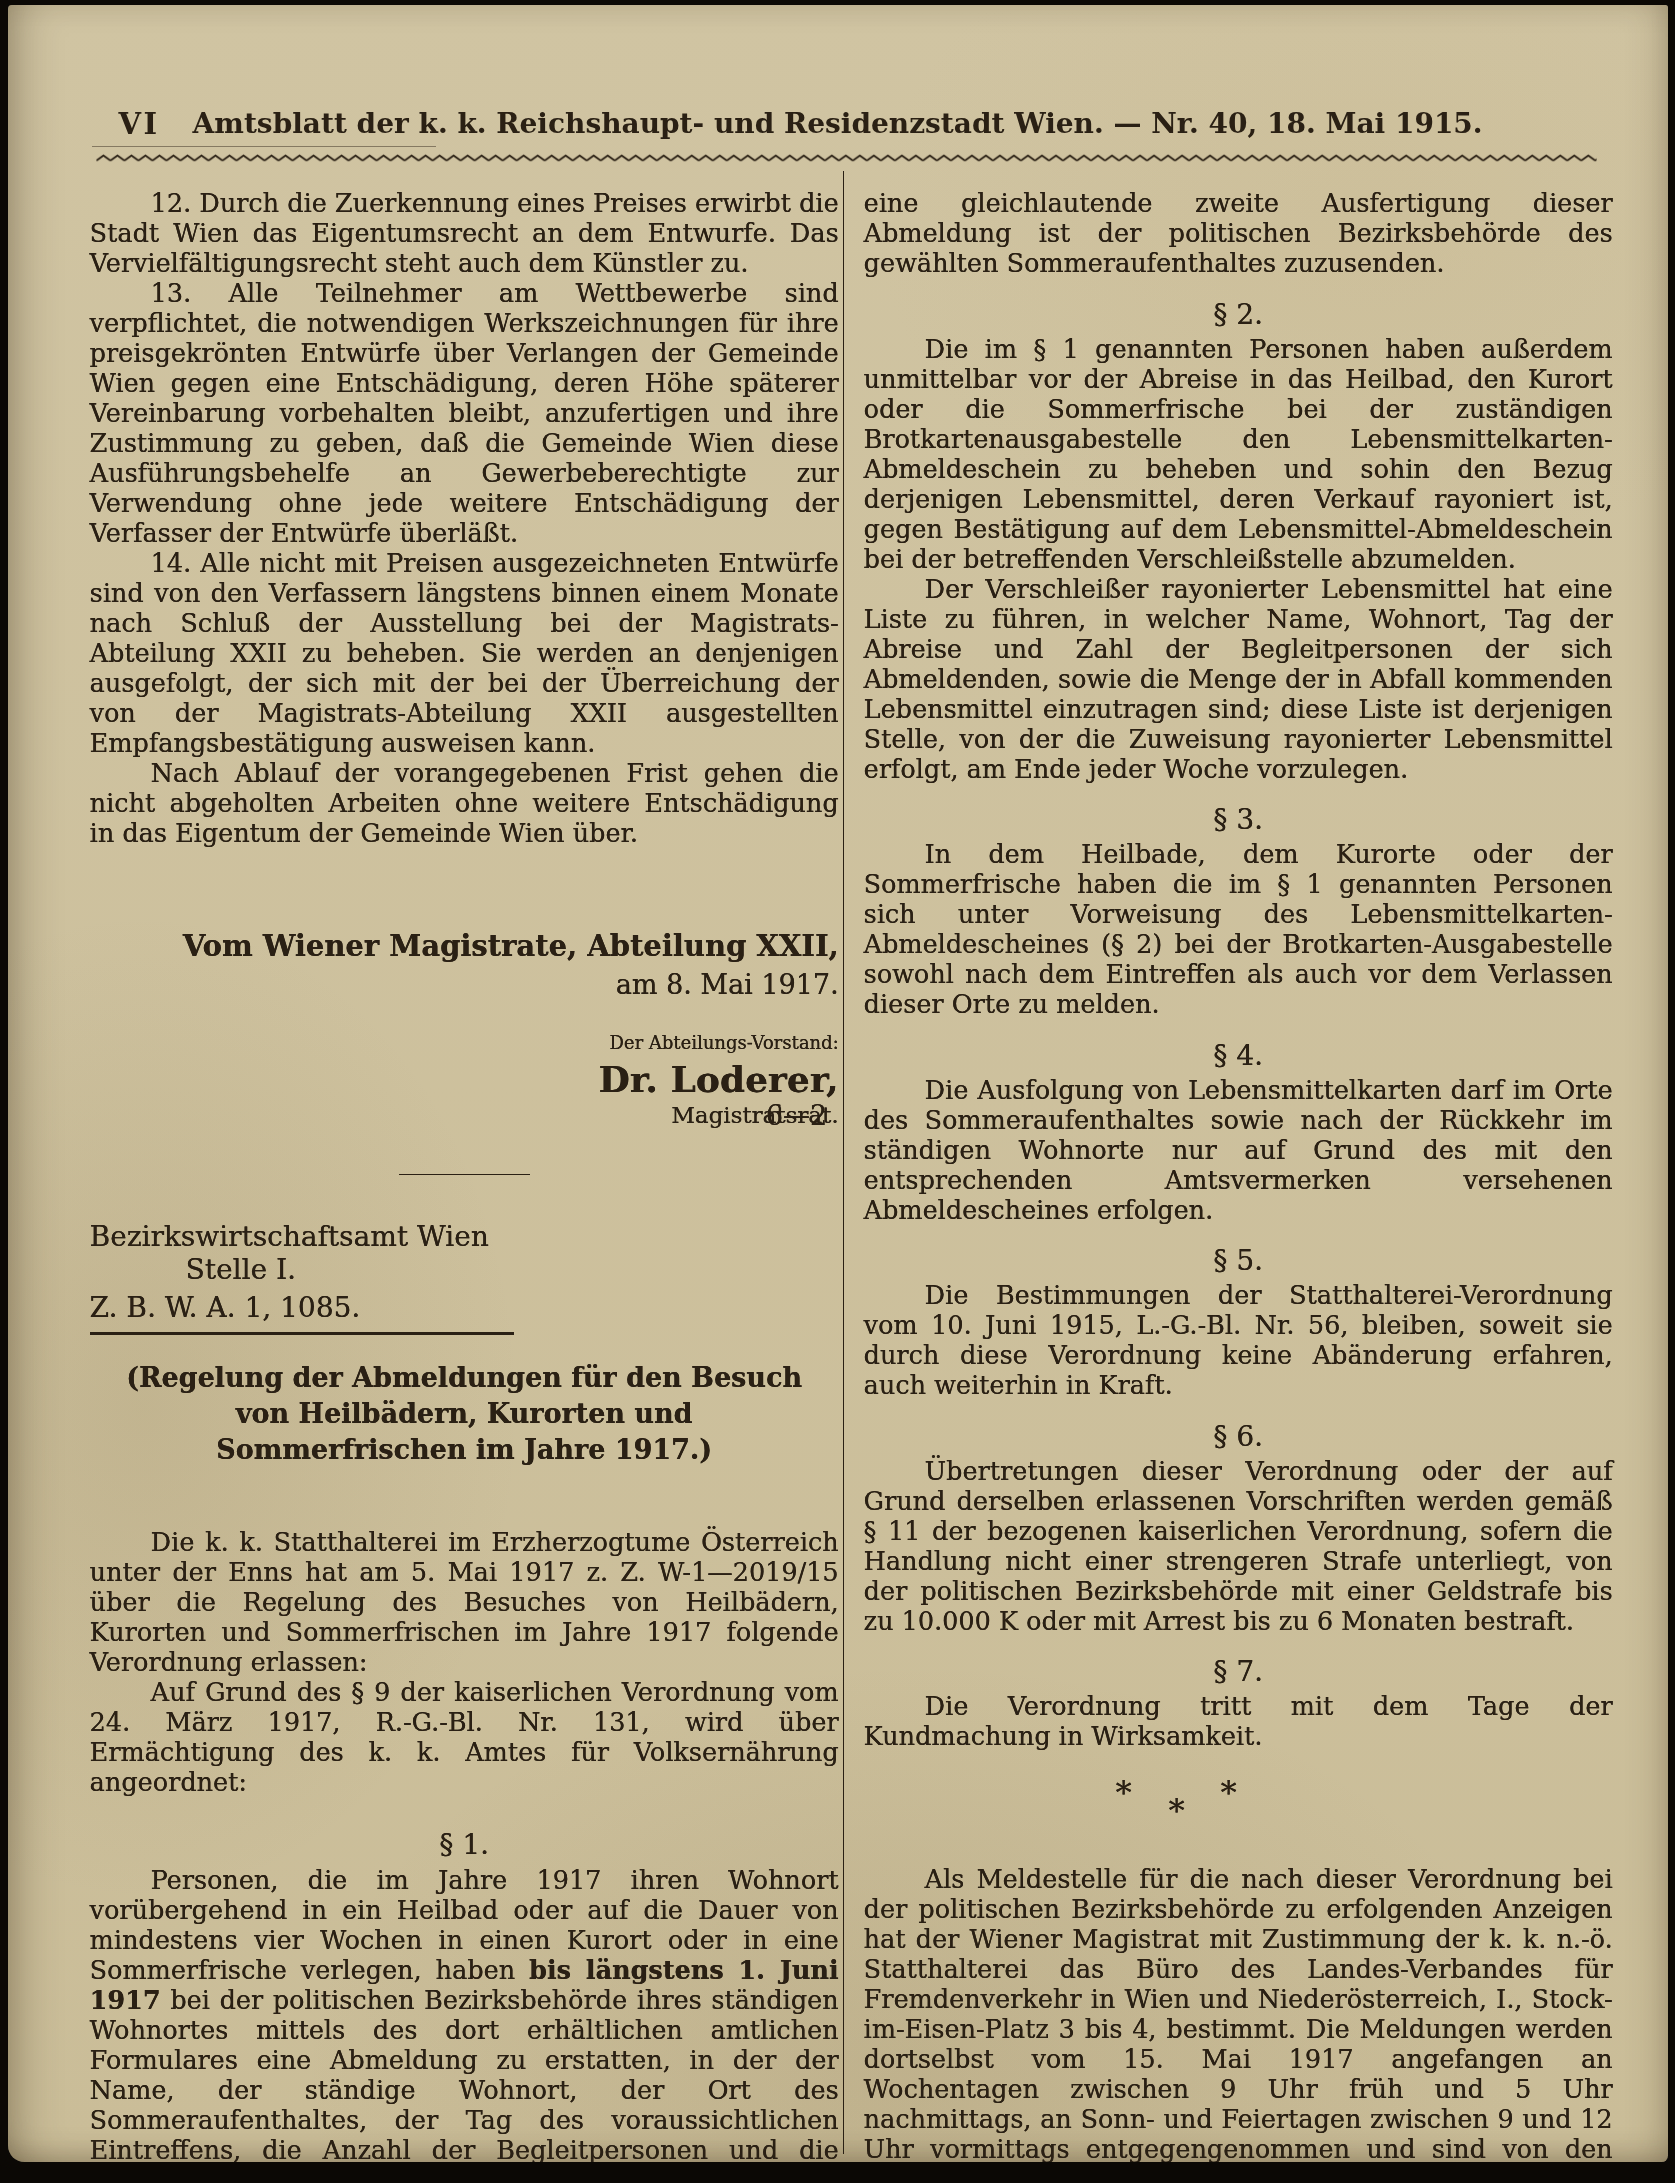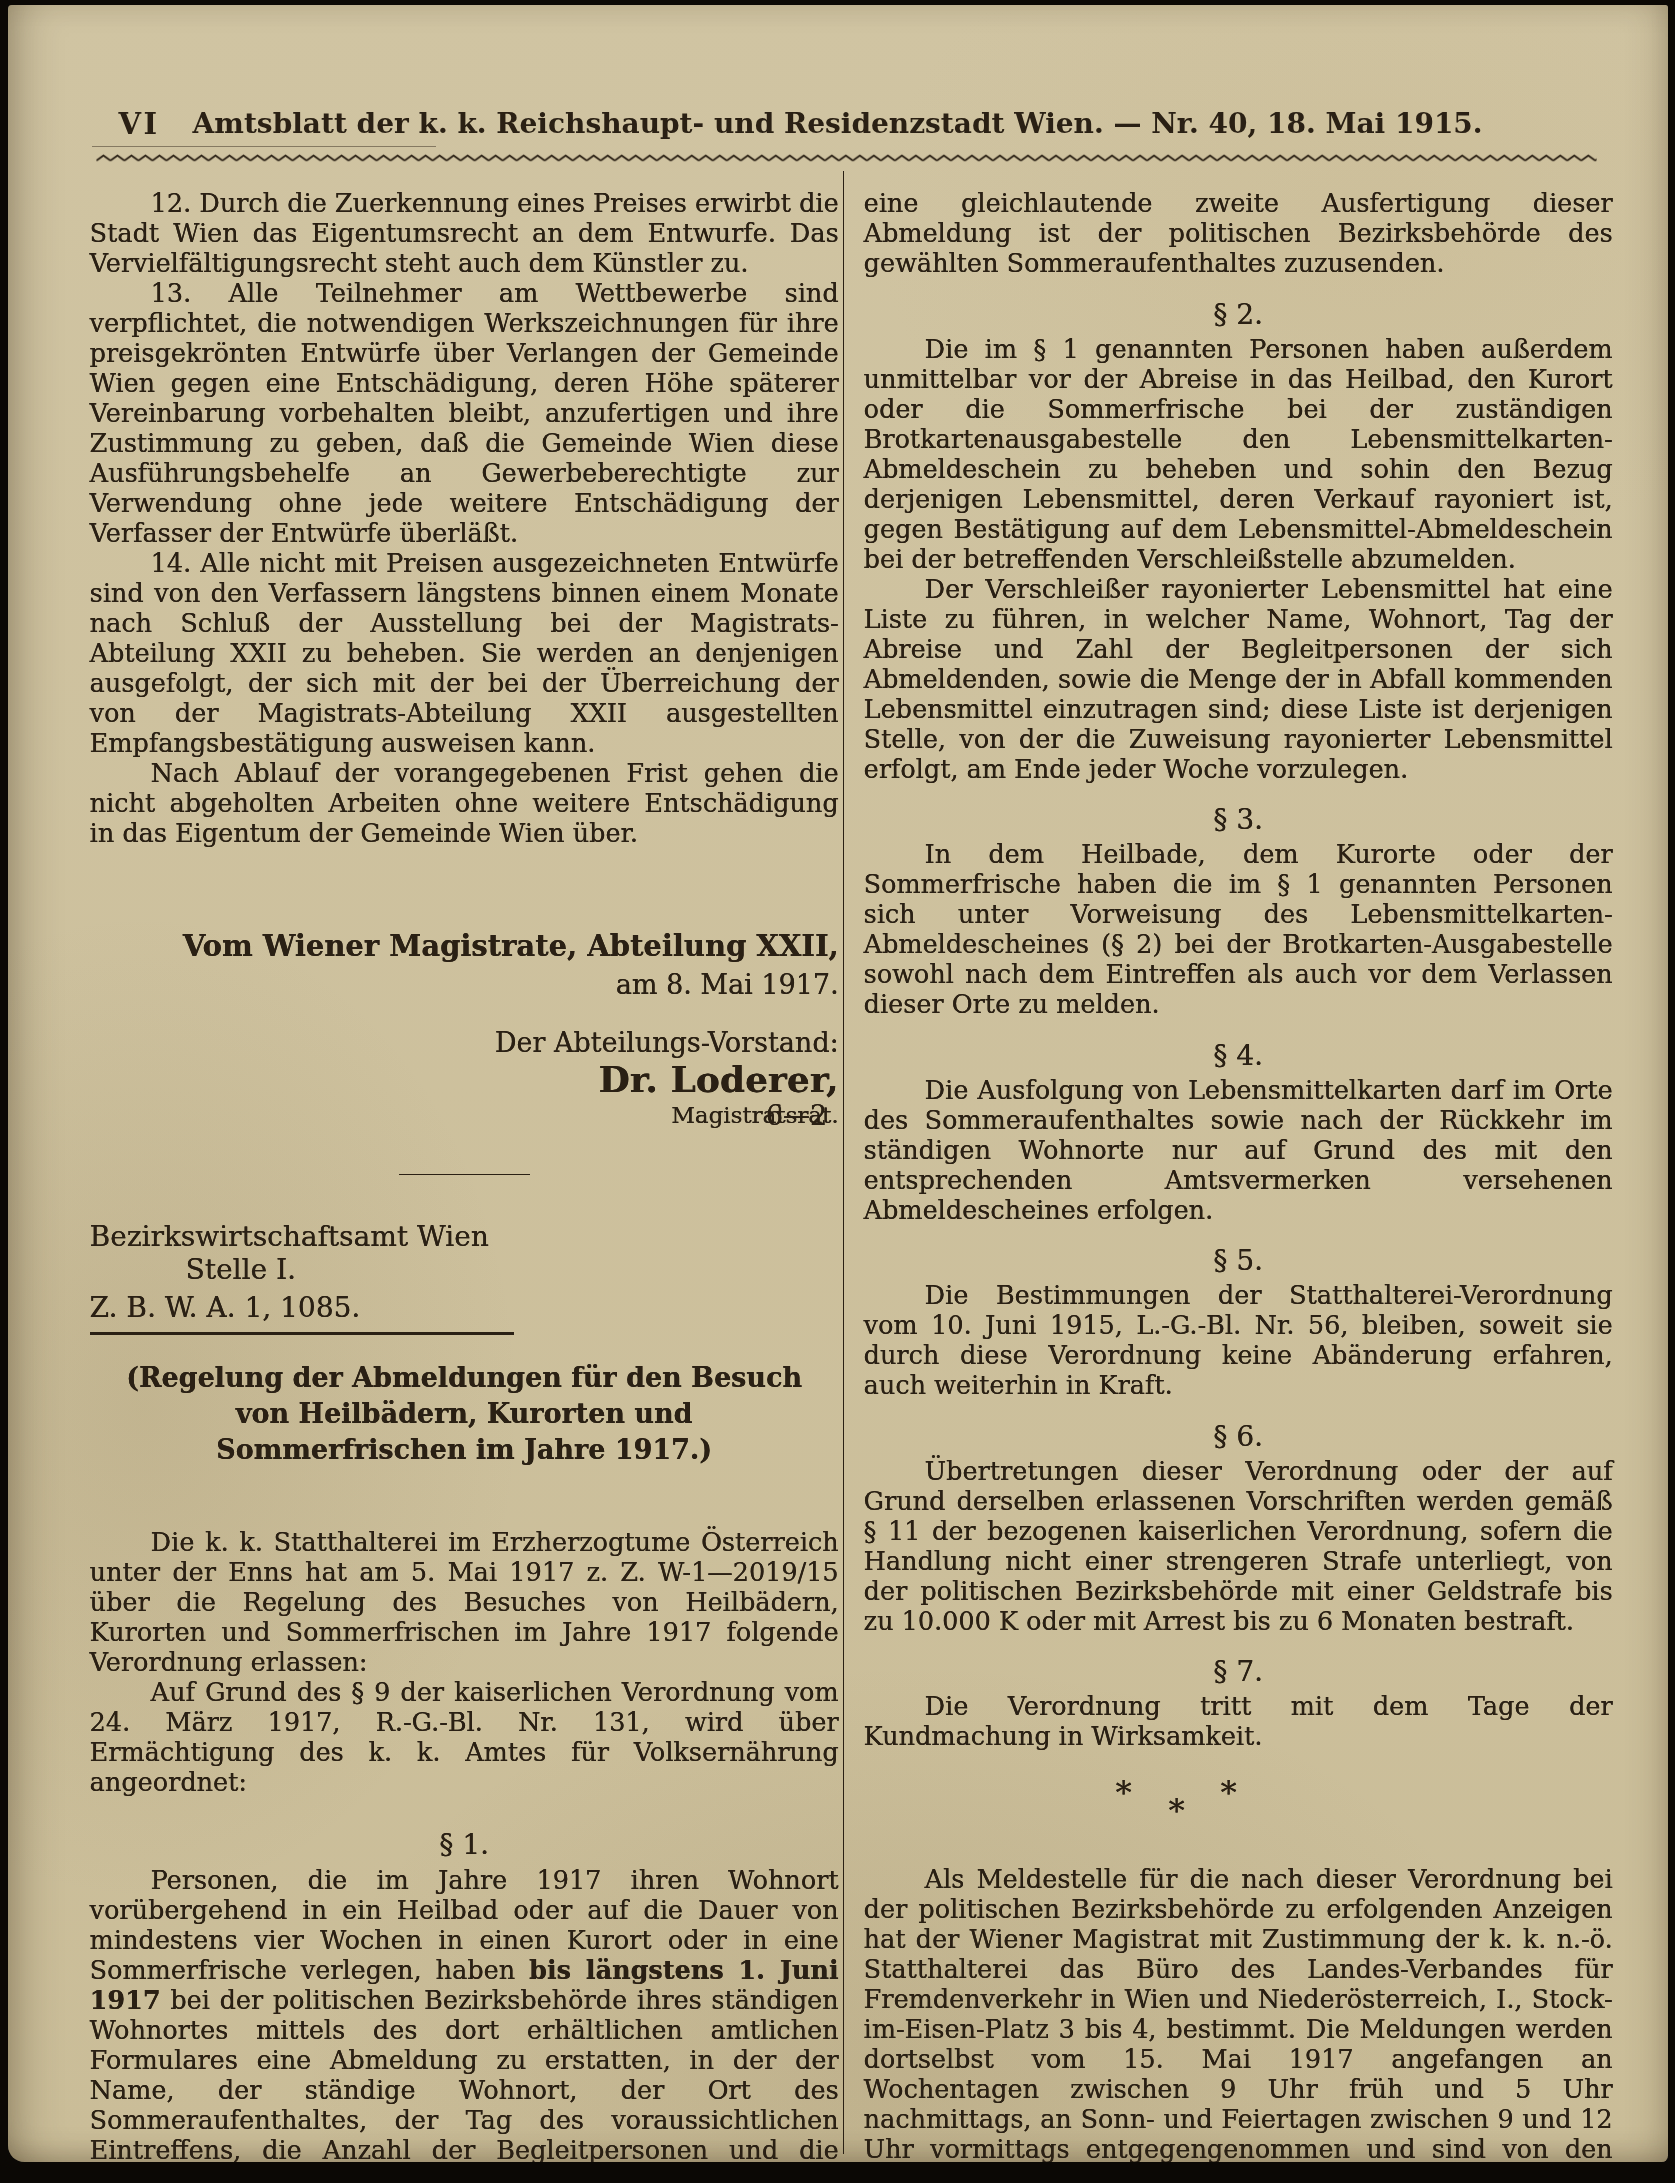--- a/index.html
+++ b/index.html
@@ -50,21 +50,21 @@
   .p.noindent{text-indent:0;}
   .sec{
     margin:21.7px 0 3.8px;text-align:center;text-indent:0;
     font-size:28px;
   }
   .col-left .sec{margin:33px 0 5.1px;}
   
   .sig{margin-top:83px;text-align:right;text-indent:0;}
   .sig-issuer{font-weight:bold;font-size:29px;}
   .sig-date{font-size:27px;margin-top:9px;}
-  .sig-roleintro{font-size:27px;margin-top:28px;}
+  .sig-roleintro{font-size:18px;margin-top:28px;}
   .sig-name{font-weight:bold;font-size:36px;margin-top:6.4px;}
   .sig-title-row{position:relative;font-size:23px;margin-top:5.1px;height:31px;}
   .sig-mark{position:absolute;right:11.5px;top:1.3px;font-size:27px;}
   .divider-short{width:131px;height:1.9px;background:#2a2014;margin:43px auto 45px;}
   
   .office{text-align:left;text-indent:0;font-size:28px;line-height:33px;}
   .office-unit{margin-left:96px;}
   .office-ref{margin-top:5px;}
   .office-underline{width:424px;height:2.5px;background:#2a2014;margin-top:7.6px;}
   

